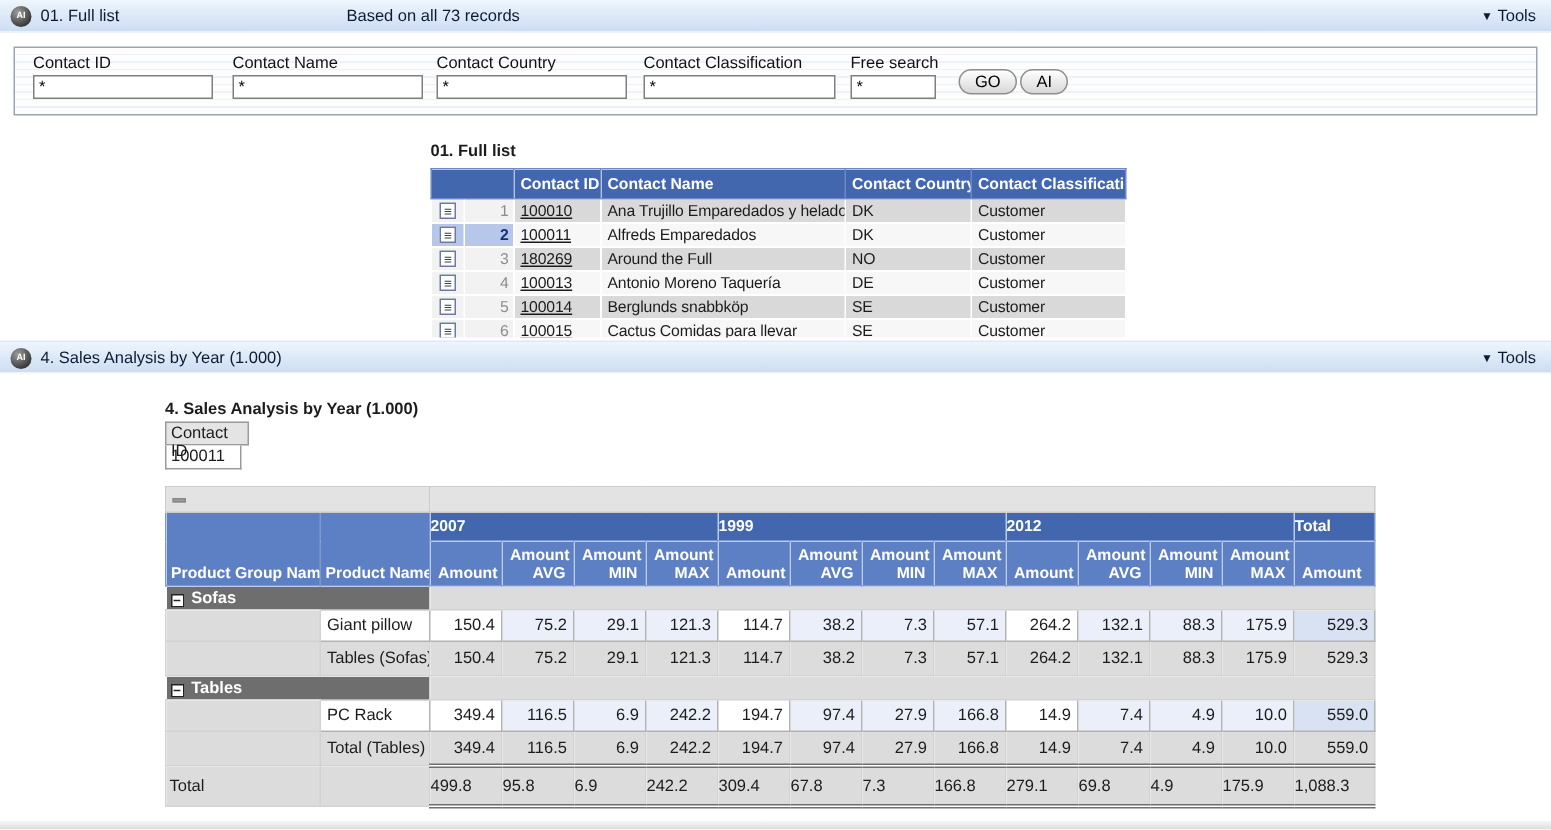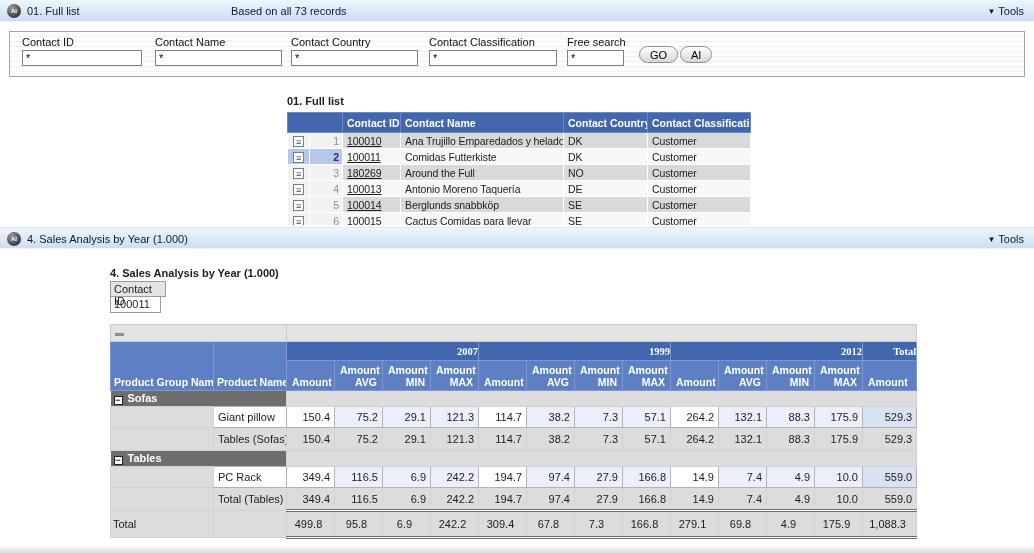--- a/index.html
+++ b/index.html
@@ -97,42 +97,42 @@
   
   .pivot {
     position:absolute; left:110px; top:99px;
     border-collapse:collapse; table-layout:fixed; width:806px;
   }
   .pivot td, .pivot th { overflow:hidden; white-space:nowrap; }
   .pivot .strip { height:17px; background:#e3e3e3; border:1px solid #cbcbcb; }
   .dash { display:inline-block; width:9px; height:3px; background:#9b9b9b; border:1px solid #888; margin-left:4px; vertical-align:middle; }
   .pivot thead th { color:#fff; border:1px solid #7e97cd; font-size:10.5px; }
   .dimhead  { background:#5d80c4; text-align:left; vertical-align:bottom; padding:2px 3px; font-weight:bold; }
-  .yearhead { background:#4267ae; height:19px; text-align:right; font-weight:bold;font-family:Liberation Serif, serif; }
+  .yearhead { background:#4267ae; height:19px; text-align:left; font-weight:bold; }
   .methead  { background:#5d80c4; height:30px; vertical-align:bottom; text-align:right; padding:2px 5px; font-weight:bold; line-height:12px; }
   .methead.single { text-align:left; }
 
   .band .bandlabel { background:#6e6e6e; color:#fff; font-weight:bold; height:16px; padding-left:3px; }
   .band .bandrest  { background:#dcdcdc; border:1px solid #d2d2d2; }
   .minusbox {
     display:inline-block; width:9px; height:9px; background:#fff; border:1px solid #222;
     color:#222; font-size:9px; line-height:7px; text-align:center; vertical-align:-1px; margin-right:5px;
   }
   .prod td { height:21px;margin-left:48px; }
   .pivot .g, .pivot .g2 { background:#dcdcdc; border:1px solid #d2d2d2; }
   .pname { background:#fff; border:1px solid #b3b3b3; padding-left:4px; }
   .v { text-align:right; padding-right:4px; border:1px solid #b3b3b3; background:#fff; }
   .v.am  { background:#eaeffa; }
   .v.tot { background:#d9e2f3; }
   .gtot td  { height:23px; background:#dcdcdc; border:1px solid #d2d2d2; }
   .gtot .n  { text-align:right; padding-right:4px; }
   .plabel   { padding-left:4px; }
   .grand td { height:27px; background:#dcdcdc; border:1px solid #d2d2d2; }
   .grand .glabel { padding-left:2px; }
-  .grand .gg { text-align:center; padding-right:4px; border-top:3px double #6f6f6f; border-bottom:3px double #6f6f6f; }
+  .grand .gg { text-align:left; padding-right:4px; border-top:3px double #6f6f6f; border-bottom:3px double #6f6f6f; }
 
   .bedge { position:absolute; left:0; bottom:0; width:100%; height:6px; background:linear-gradient(#f7f7f7,#dddddd); }
 </style>
 </head>
 <body>
 
 <div class="panel" id="p1">
   <div class="caption">
     <span class="logo">AI</span>
     <span class="cap-title">01. Full list</span>
@@ -191,21 +191,21 @@
           <td class="c-num">1</td>
           <td class="c-id d">100010</td>
           <td class="d">Ana Trujillo Emparedados y helados</td>
           <td class="d">DK</td>
           <td class="d">Customer</td>
         </tr>
         <tr class="sel even">
           <td class="c-icon"><span class="detail-ic">≡</span></td>
           <td class="c-num">2</td>
           <td class="c-id d">100011</td>
-          <td class="d">Comidas Futterkiste</td>
+          <td class="d">Alfreds Emparedados</td>
           <td class="d">DK</td>
           <td class="d">Customer</td>
         </tr>
         <tr class="odd">
           <td class="c-icon"><span class="detail-ic">≡</span></td>
           <td class="c-num">3</td>
           <td class="c-id d">180269</td>
           <td class="d">Around the Full</td>
           <td class="d">NO</td>
           <td class="d">Customer</td>

